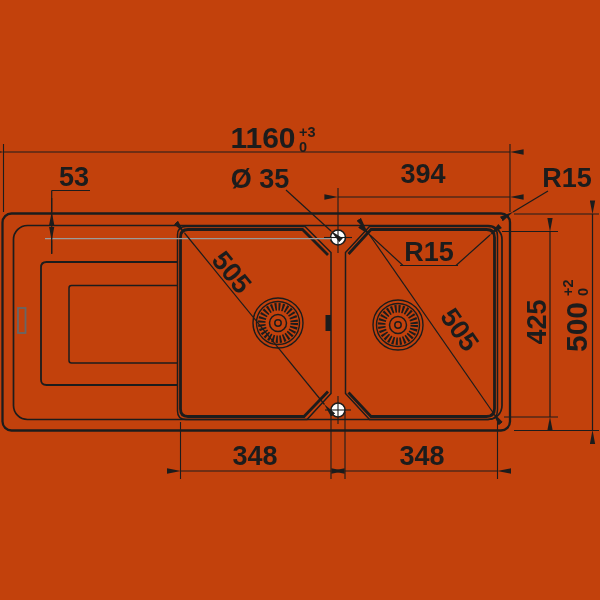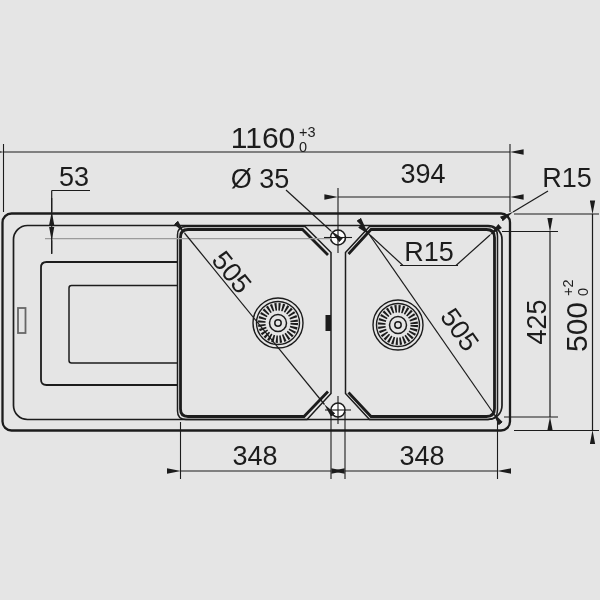--- a/index.html
+++ b/index.html
@@ -1,16 +1,16 @@
 <!DOCTYPE html>
 <html><head>
 <meta charset="utf-8">
 <style>
   html,body{margin:0;padding:0;background:#ffffff;}
-  .stage{width:600px;height:600px;position:relative;background:#e5e5e5;overflow:hidden;}
+  .stage{width:600px;height:600px;position:relative;background:#c2410c;overflow:hidden;font-weight:bold;}
   svg{display:block;}
   text{font-family:"Liberation Sans","DejaVu Sans",sans-serif;fill:#1c1c1c;}
   .dim-text{font-size:27px;}
   .dim-text-lg{font-size:30px;}
   .tol-text{font-size:14.5px;}
   .thin{stroke:#1c1c1c;stroke-width:1.5;fill:none;}
   .thick{stroke:#1c1c1c;stroke-width:2.8;fill:none;}
   .outline{stroke:#1c1c1c;stroke-width:2.3;fill:none;}
   .rim{stroke:#1c1c1c;stroke-width:1.7;fill:none;}
   .dimline{stroke:#1c1c1c;stroke-width:1.2;fill:none;}

